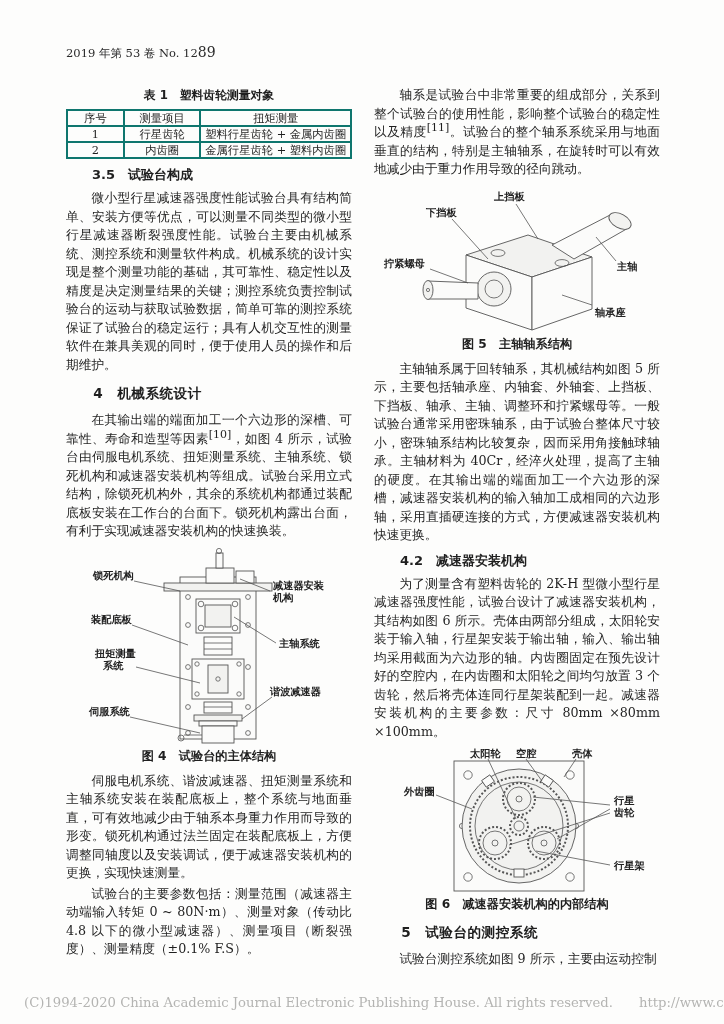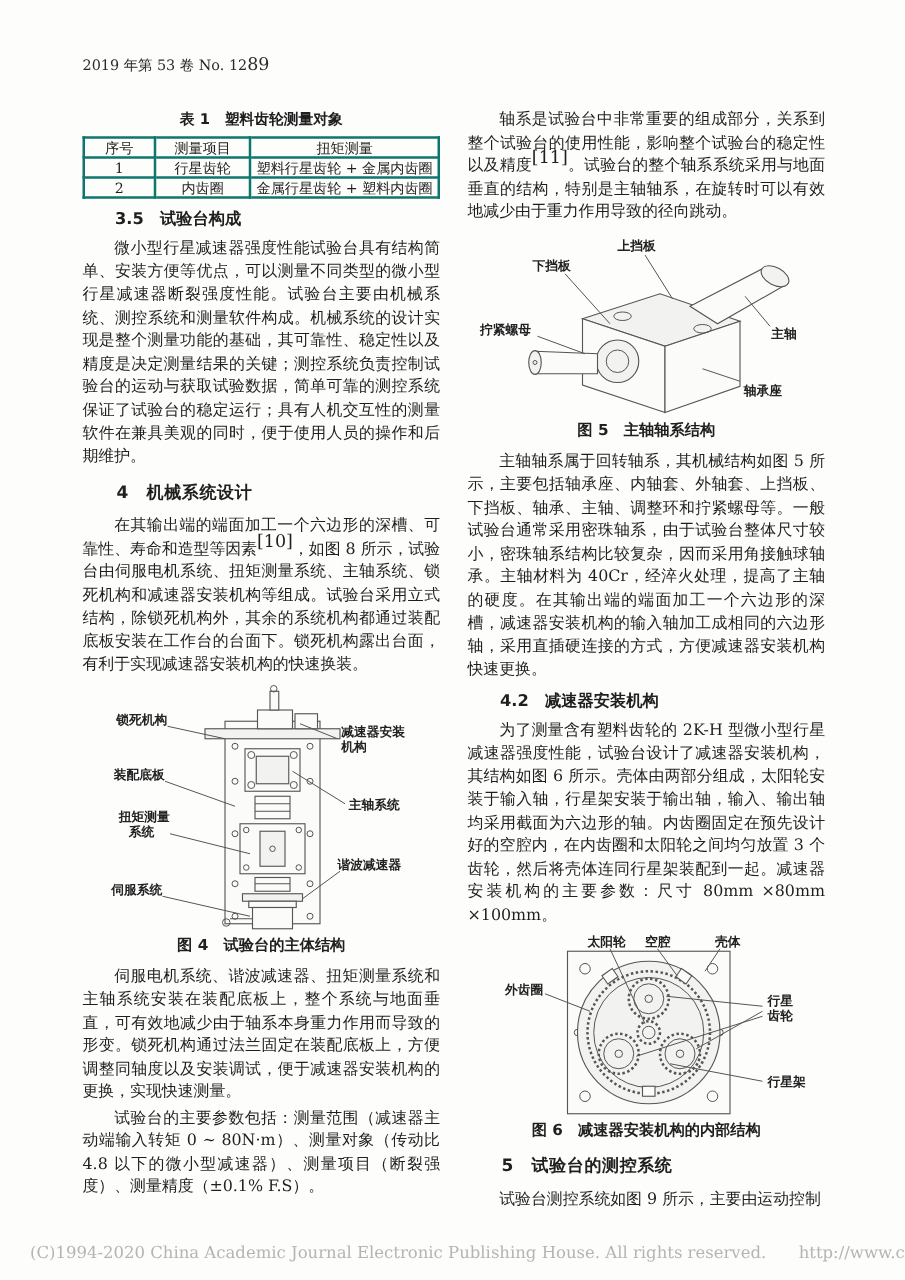--- a/index.html
+++ b/index.html
@@ -18,21 +18,21 @@
   .columns{
     position:absolute;top:86px;left:66px;width:594px;
     display:flex;gap:22px;
   }
   .col{width:286px;}
   .para{
     font-size:12.7px;line-height:18.5px;text-align:justify;
     text-indent:2em;margin:0 0 2px 0;
     font-family:"DejaVu Serif","Liberation Serif",serif;
   }
-  .para sup{font-size:14px;line-height:0;}
+  .para sup{font-size:11px;line-height:0;}
   .h-sec{
     font-family:"DejaVu Sans","Liberation Sans",sans-serif;
     font-weight:bold;font-size:13.6px;margin:11px 0 8px 0;
     text-indent:2em;letter-spacing:.5px;
   }
   .h-sub{
     font-family:"DejaVu Sans","Liberation Sans",sans-serif;
     font-weight:bold;font-size:13px;margin:7px 0 5px 0;text-indent:2em;
   }
   .tbl-cap{
@@ -103,21 +103,21 @@
           <td>内齿圈</td>
           <td>金属行星齿轮 + 塑料内齿圈</td>
         </tr>
       </tbody>
         </table>
 
       <div class="h-sub">3.5　试验台构成</div>
       <p class="para">微小型行星减速器强度性能试验台具有结构简单、安装方便等优点，可以测量不同类型的微小型行星减速器断裂强度性能。试验台主要由机械系统、测控系统和测量软件构成。机械系统的设计实现是整个测量功能的基础，其可靠性、稳定性以及精度是决定测量结果的关键；测控系统负责控制试验台的运动与获取试验数据，简单可靠的测控系统保证了试验台的稳定运行；具有人机交互性的测量软件在兼具美观的同时，便于使用人员的操作和后期维护。</p>
 
       <div class="h-sec">4　机械系统设计</div>
-      <p class="para"><span>在其输出端的端面加工一个六边形的深槽、可靠性、寿命和造型等因素</span><sup>[10]</sup><span>，如图 8 所示，试验台由伺服电机系统、扭矩测量系统、主轴系统、锁死机构和减速器安装机构等组成。试验台采用立式结构，除锁死机构外，其余的系统机构都通过装配底板安装在工作台的台面下。锁死机构露出台面，有利于实现减速器安装机构的快速换装。</span></p>
+      <p class="para"><span>在其输出端的端面加工一个六边形的深槽、可靠性、寿命和造型等因素</span><sup>[10]</sup><span>，如图 4 所示，试验台由伺服电机系统、扭矩测量系统、主轴系统、锁死机构和减速器安装机构等组成。试验台采用立式结构，除锁死机构外，其余的系统机构都通过装配底板安装在工作台的台面下。锁死机构露出台面，有利于实现减速器安装机构的快速换装。</span></p>
 
       <div class="fig">
         <svg width="282" height="198" viewBox="0 0 282 198">
 
           <rect class="pt" x="112" y="30" width="76" height="162"></rect>
           <circle class="ln" cx="120" cy="50" r="2.4"></circle>
             <circle class="ln" cx="180" cy="50" r="2.4"></circle>
           <circle class="ln" cx="120" cy="78" r="2.4"></circle>
             <circle class="ln" cx="180" cy="78" r="2.4"></circle>
           <circle class="ln" cx="120" cy="120" r="2.4"></circle>

